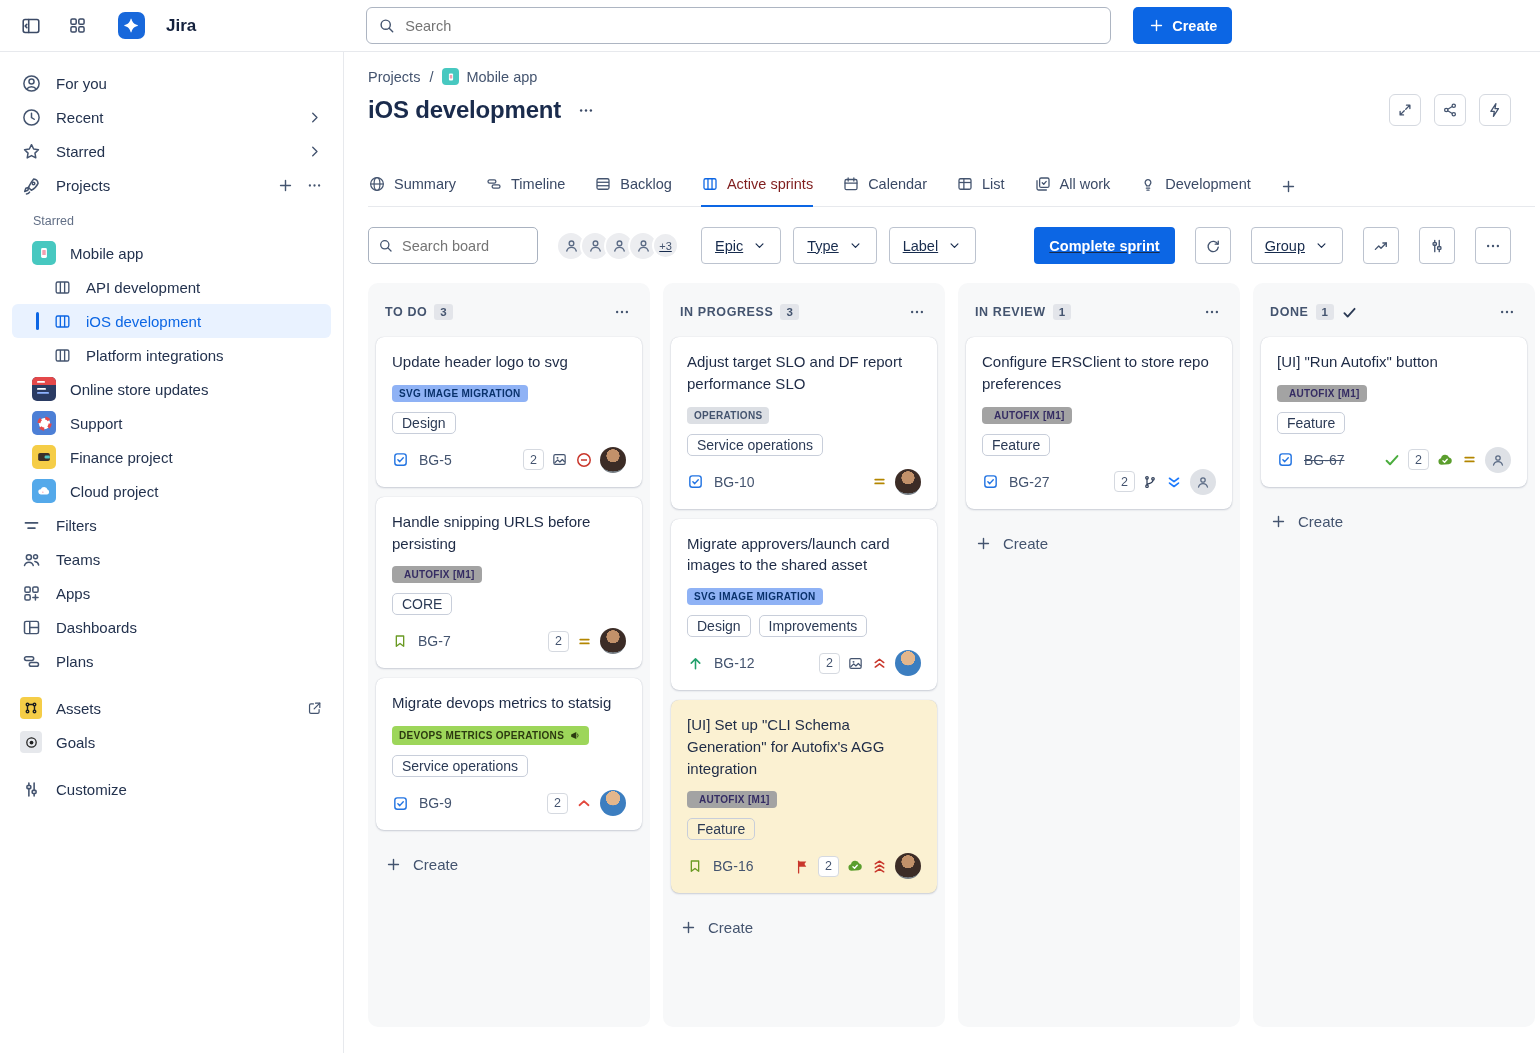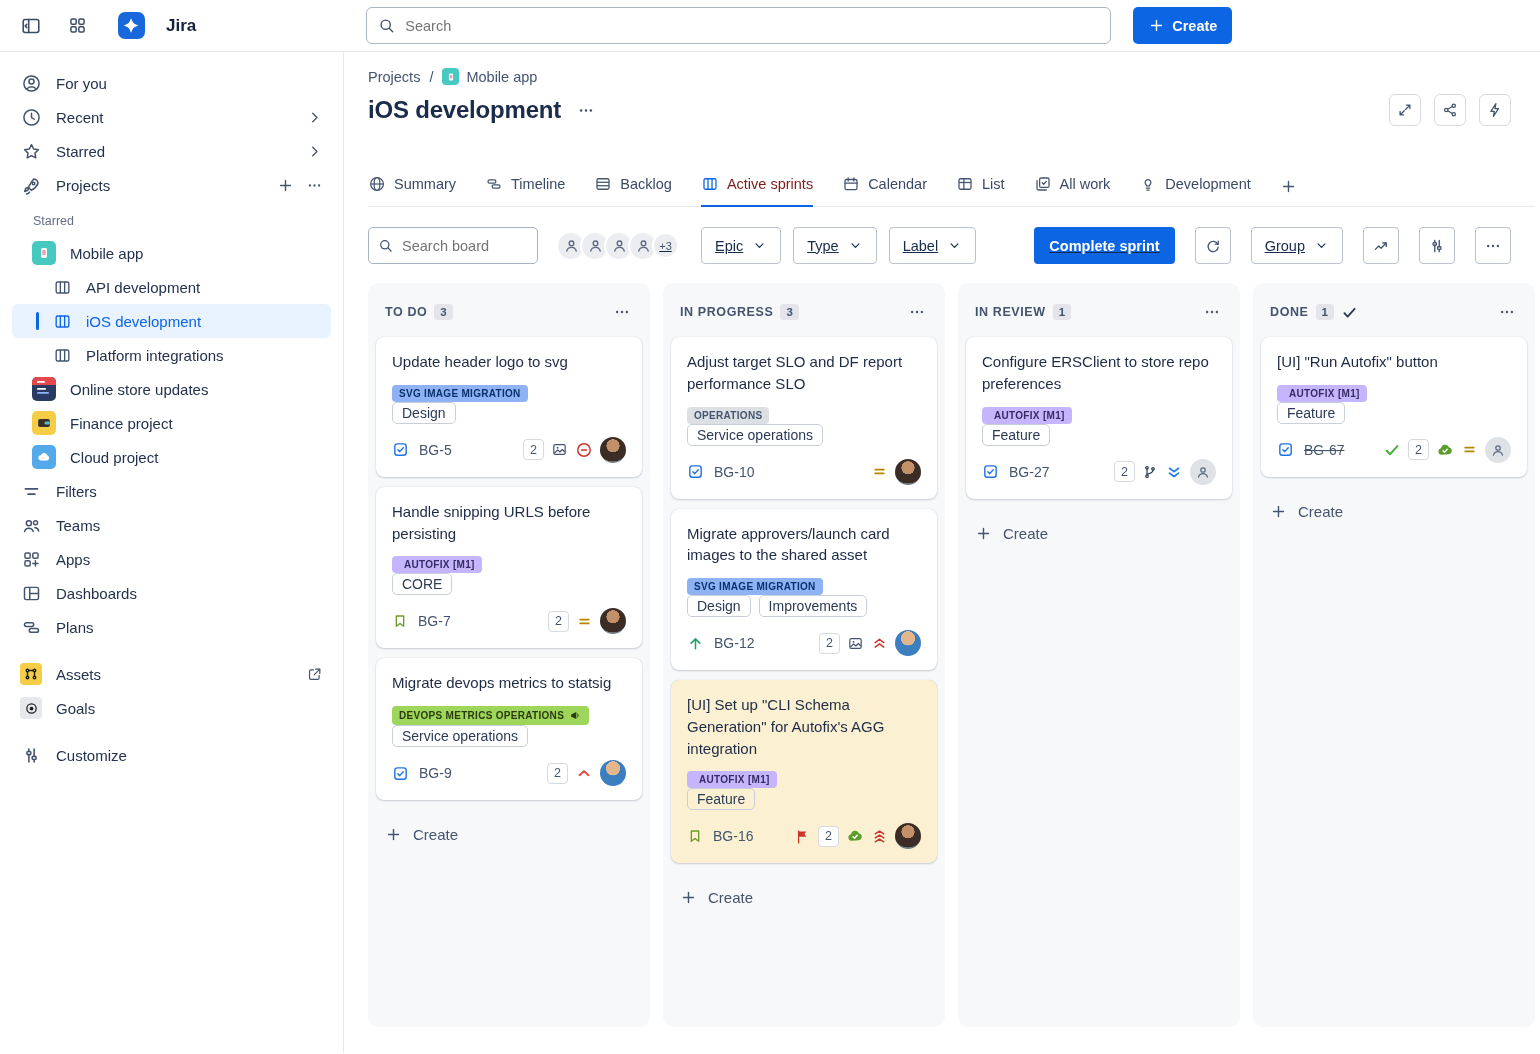--- a/index.html
+++ b/index.html
@@ -115,24 +115,24 @@
     font-weight:600; color:#44546F; }
   .col-dots { margin-left:auto; color:#44546F; width:28px; height:24px; display:flex;
     align-items:center; justify-content:center; cursor:pointer; border-radius:4px; }
   .card { background:#fff; border-radius:8px; box-shadow:0 1px 2px rgba(9,30,66,.18), 0 0 1px rgba(9,30,66,.2);
     padding:14px 16px; margin-bottom:10px; cursor:pointer; }
   .card.flagged { background:#FBF1D2; }
   .c-title { font-size:15px; line-height:1.45; color:#1E2B46; }
   .c-epic { display:inline-flex; align-items:center; gap:5px; margin-top:12px; font-size:10px;
     font-weight:700; letter-spacing:0.3px; padding:3px 7px; border-radius:4px; }
   .ep-blue { background:#8FB2F5; color:#09326C; }
-  .ep-purple { background:#c4b5fd; color:#352C63;padding-left:12px; }
+  .ep-purple { background:#a3a3a3; color:#352C63;padding-left:12px; }
   .ep-lime { background:#9DD65A; color:#2C3A10; }
   .ep-gray { background:#DCDFE4; color:#44546F; }
-  .c-labels { display:flex; gap:8px; flex-wrap:wrap;align-items:flex-end; }
+  .c-labels { margin-top:10px; display:flex; gap:8px; flex-wrap:wrap;align-items:flex-end; }
   .chip { border:1px solid #C8CEDA; border-radius:5px; padding:2px 9px; font-size:14px;
     color:#2B3A55; background:#fff; }
   .card.flagged .chip { background:transparent; }
   .c-foot { margin-top:13px; display:flex; align-items:center; gap:7px; }
   .c-type { display:flex; }
   .c-key { font-size:14px; color:#44546F; margin-left:3px; }
   .c-key.struck { text-decoration:line-through; }
   .c-sp { flex:1; }
   .est { min-width:21px; height:21px; border:1px solid #D5D9E0; border-radius:4px; display:flex;
     align-items:center; justify-content:center; font-size:12.5px; color:#44546F; background:#fff; padding:0 3px; }
@@ -593,20 +593,30 @@
           <svg width="24" height="24" viewBox="0 0 24 24">
             <rect x="0" y="0" width="24" height="8" fill="#E4484A"></rect>
             <rect x="5" y="11" width="9" height="1.8" rx="0.9" fill="#fff"></rect>
             <rect x="5" y="15" width="12" height="1.8" rx="0.9" fill="#8fb3ff"></rect>
             <rect x="5" y="4" width="8" height="1.8" rx="0.9" fill="#fff"></rect>
           </svg>
         </span>
       <span class="s-label">Online store updates</span>
     </div>
     <div class="s-item s-proj">
+      <span class="tile t-support">
+          <svg width="15" height="15" viewBox="0 0 24 24">
+            <circle cx="12" cy="12" r="9" fill="#fff"></circle>
+            <circle cx="12" cy="12" r="9" fill="none" stroke="#E4484A" stroke-width="5" stroke-dasharray="7 7.2"></circle>
+            <circle cx="12" cy="12" r="4" fill="#fff"></circle>
+          </svg>
+        </span>
+      <span class="s-label">Support</span>
+    </div>
+    <div class="s-item s-proj">
       <span class="tile t-finance">
           <svg width="14" height="14" viewBox="0 0 24 24">
             <rect x="2" y="5" width="20" height="14" rx="3" fill="#3A2F2A"></rect>
             <rect x="13" y="9.5" width="9" height="5" rx="2" fill="#4FC3BF"></rect>
           </svg>
         </span>
       <span class="s-label">Finance project</span>
     </div>
     <div class="s-item s-proj">
       <span class="tile t-cloud">

